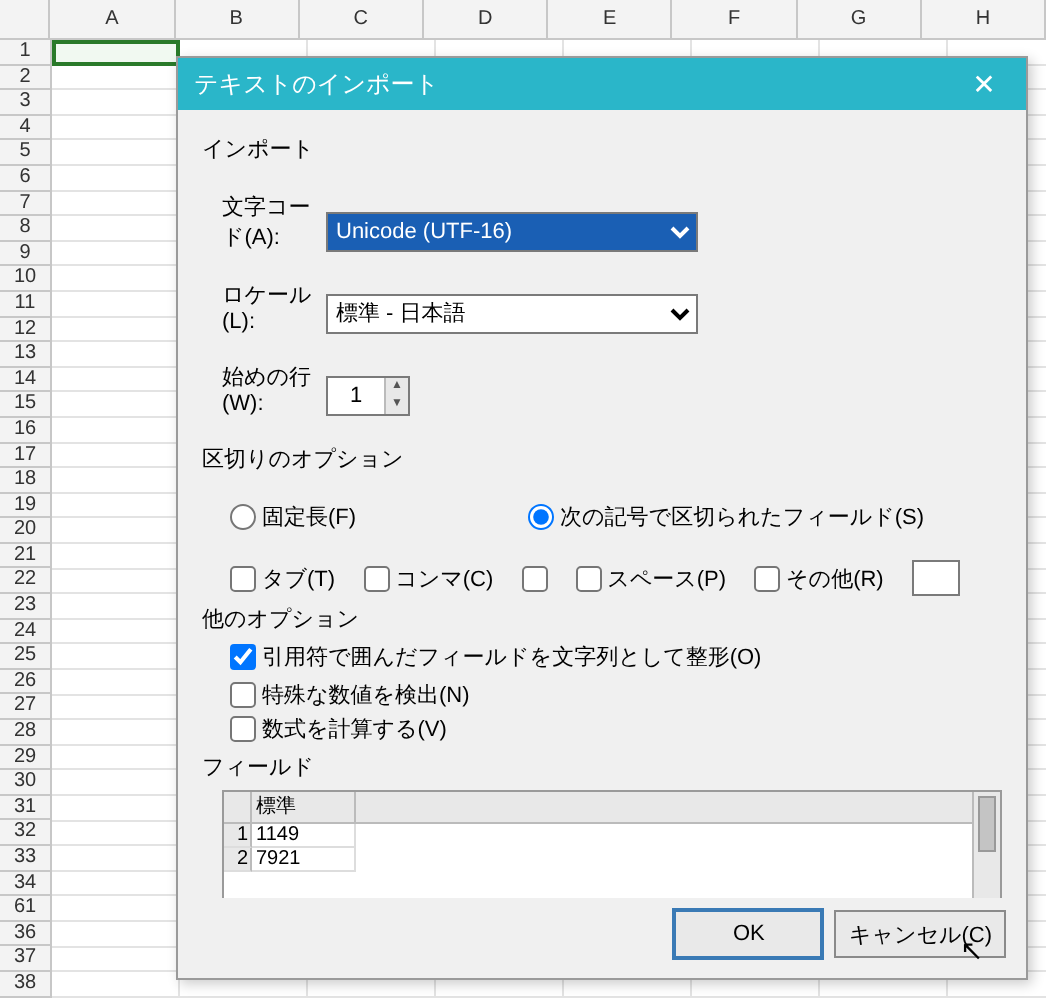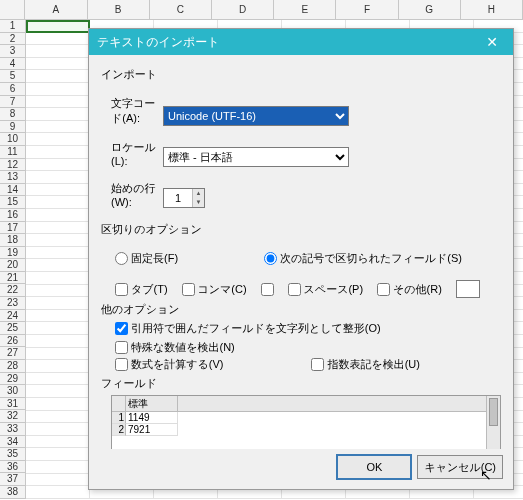--- a/index.html
+++ b/index.html
@@ -104,21 +104,21 @@
         <div class="rowhdr">25</div>
         <div class="rowhdr">26</div>
         <div class="rowhdr">27</div>
         <div class="rowhdr">28</div>
         <div class="rowhdr">29</div>
         <div class="rowhdr">30</div>
         <div class="rowhdr">31</div>
         <div class="rowhdr">32</div>
         <div class="rowhdr">33</div>
         <div class="rowhdr">34</div>
-        <div class="rowhdr">35</div>
+        <div class="rowhdr">61</div>
         <div class="rowhdr">36</div>
         <div class="rowhdr">37</div>
         <div class="rowhdr">38</div>
       </div>
     <div class="cells" id="cells">
         <div class="gridcell" style="left: 0px; top: 0px;"></div>
         <div class="gridcell" style="left: 64px; top: 0px;"></div>
         <div class="gridcell" style="left: 128px; top: 0px;"></div>
         <div class="gridcell" style="left: 192px; top: 0px;"></div>
         <div class="gridcell" style="left: 256px; top: 0px;"></div>
@@ -501,24 +501,20 @@
           <input type="checkbox" style="">
           <span>特殊な数値を検出(N)</span>
         </label>
     </div>
     <div class="opts-row">
       <label class="check">
           <input type="checkbox" style="">
           <span>数式を計算する(V)</span>
         </label>
       <span style="width:66px"></span>
-      <label class="check">
-          <input type="checkbox" style="">
-          <span>指数表記を検出(U)</span>
-        </label>
     </div>
 
     <div class="section-title">フィールド</div>
     <div class="field-box" style="margin-left:10px;">
       <div class="preview">
         <div class="preview-inner">
           <div class="pv-hdr">
             <div class="idx"></div>
             <div class="col">標準</div>
           </div>

